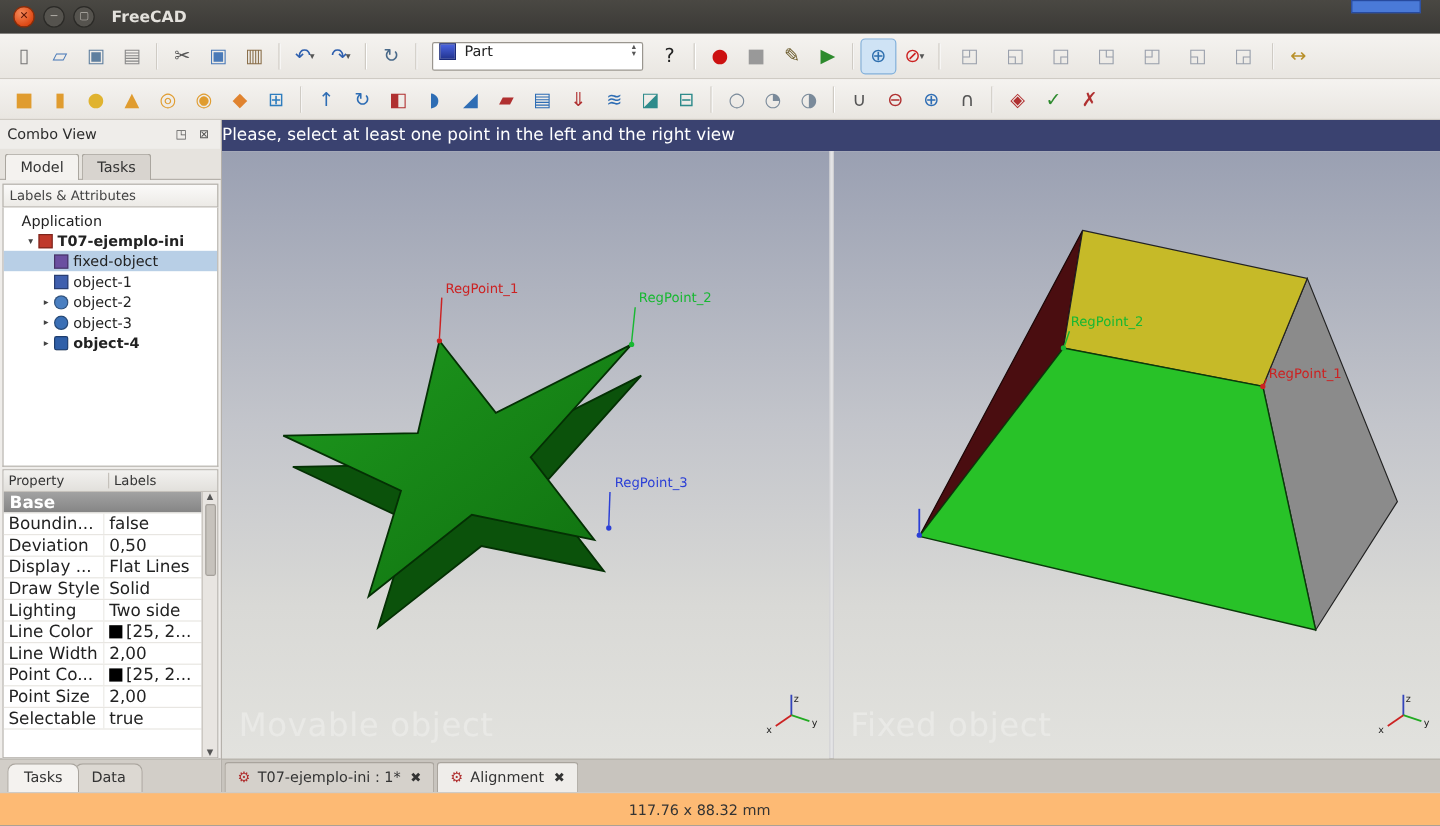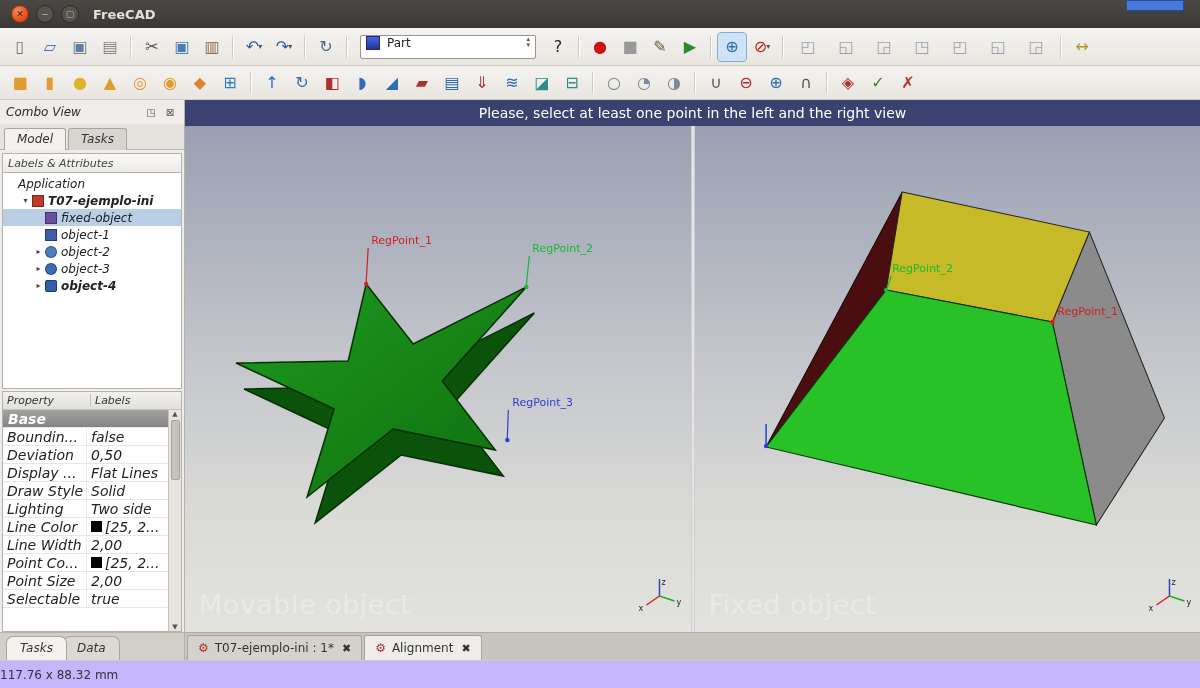--- a/index.html
+++ b/index.html
@@ -27,21 +27,21 @@
   .tsep { width:2px; height:22px; background:#cfcbc4; border-right:1px solid #ffffff; margin:0 5px; flex:none; }
   .combobox { display:inline-flex; align-items:flex-start; background:#ffffff; border:1px solid #9a968f; border-radius:2px; height:24px; width:176px; padding:0 5px; margin:0 7px; flex:none; }
   .wbicon { width:14px; height:14px; background:linear-gradient(#4a63e0,#22348f); border:1px solid #1a2a78; margin-right:7px; flex:none; }
   .cblabel { flex:1; font-size:12px; color:#222; }
   .cbspin { display:flex; flex-direction:column; align-items:center; font-size:7px; line-height:0.9; color:#555; }
 
   
   .mainrow { flex:1; display:flex; min-height:0; }
 
   
-  .leftpanel { flex:0 0 185px; width:185px; display:flex; flex-direction:column; background:#efedea; border-right:1px solid #b5b1ab;font-style:italic; }
+  .leftpanel { flex:0 0 185px; width:185px; display:flex; flex-direction:column; background:#efedea; border-right:1px solid #b5b1ab; }
   .comboheader { height:24px; flex:0 0 24px; display:flex; align-items:center; padding:0 6px; font-size:12px; color:#2b2b2b; }
   .comboheader .stretch { flex:1; }
   .chbtn { width:16px; height:16px; display:inline-flex; align-items:center; justify-content:center; font-size:10px; color:#555; margin-left:3px; }
   .mtabs { height:26px; flex:0 0 26px; display:flex; align-items:flex-end; padding:0 4px; gap:2px; border-bottom:1px solid #b5b1ab; background:#e6e3de; }
   .mtab { padding:3px 12px 4px; font-size:12px; background:#d8d4cf; border:1px solid #aaa69f; border-bottom:none; border-radius:3px 3px 0 0; color:#333; position:relative; top:1px; }
   .mtab.active { background:#f4f2ef; }
   .laheader { height:20px; flex:0 0 20px; margin:3px 2px 0; background:linear-gradient(#fbfaf9,#eceae6); border:1px solid #b5b1ab; display:flex; align-items:center; padding-left:5px; font-size:11px; color:#444; }
   .treewrap { height:216px; flex:0 0 216px; margin:0 2px; border:1px solid #b5b1ab; border-top:none; background:#fff; overflow:hidden; padding-top:2px; }
   .trow { display:flex; align-items:center; height:17px; font-size:12px; white-space:nowrap; }
   .trow.selected { background:#b8cfe6; }
@@ -61,36 +61,36 @@
   .swatch { width:11px; height:11px; background:#000; display:inline-block; flex:none; }
   .pscroll { position:absolute; right:0; top:18px; bottom:0; width:13px; background:#e8e5e1; border-left:1px solid #c5c1bb; display:flex; flex-direction:column; align-items:center; font-size:7px; color:#555; }
   .pscroll .thumb { width:9px; height:60px; background:#c6c2bc; border:1px solid #a5a19b; border-radius:2px; margin-top:2px; }
   .pscroll .sdown { margin-top:auto; }
   .vdtabs { height:28px; flex:0 0 28px; background:#d2cec8; display:flex; align-items:flex-end; padding-left:6px; border-top:1px solid #b5b1ab; }
   .vdtab { padding:4px 13px 5px; font-size:12px; background:#dcd8d2; border:1px solid #a9a49d; border-bottom:none; border-radius:7px 7px 0 0; margin-right:-4px; color:#333; }
   .vdtab.active { background:#f4f2ef; z-index:2; }
 
   
   .viewarea { flex:1; display:flex; flex-direction:column; min-width:0; }
-  .msgbar { height:26px; flex:0 0 26px; background:#3a4270; color:#fff; font-size:14px; display:flex; align-items:center; justify-content:center; }
+  .msgbar { height:26px; flex:0 0 26px; background:#3a4270; color:#fff; font-size:14px; display:flex; align-items:center; justify-content:flex-start; }
   .views { flex:1; display:flex; min-height:0; }
   .viewport { flex:1; position:relative; background:linear-gradient(180deg,#9aa0b2 0%, #c3c5cb 45%, #d9d9d6 75%, #e2e2de 100%); overflow:hidden; }
   .vdivider { flex:0 0 4px; background:#e4e4e6; border-left:1px solid #cfcfd2; border-right:1px solid #cfcfd2; }
   .scene { position:absolute; inset:0; width:100%; height:100%; }
   .vplabel { position:absolute; left:14px; bottom:12px; font-size:27px; color:#ebebe8; opacity:0.88; letter-spacing:0.5px; }
 
   
   .doctabs { height:28px; flex:0 0 28px; background:#c8c4be; border-top:1px solid #b0aca5; display:flex; align-items:flex-end; padding-left:2px; }
   .doctab { display:inline-flex; align-items:center; gap:6px; padding:0 10px; border:1px solid #a9a49d; border-bottom:none; background:#d5d1cb; border-radius:3px 3px 0 0; margin-right:2px; height:25px; font-size:12px; color:#333; }
   .doctab.active { background:#efedea; }
   .dticon { color:#b03030; font-size:12px; }
   .dtclose { font-size:11px; color:#333; margin-left:2px; }
 
   
-  .statusbar { height:28px; flex:0 0 28px; background:#c4b5fd; border-top:1px solid #cfcbc5; display:flex; align-items:center; justify-content:flex-start; padding-right:34px; font-size:12px; color:#333; }
+  .statusbar { height:28px; flex:0 0 28px; background:#fdba74; border-top:1px solid #cfcbc5; display:flex; align-items:center; justify-content:center; padding-right:34px; font-size:12px; color:#333; }
 
   svg text { font-family:"DejaVu Sans","Liberation Sans",sans-serif; }
 </style>
 </head>
 <body>
 
 <div class="window">
 
   <div class="titlebar">
     <span class="wbtns" id="wbtns">

